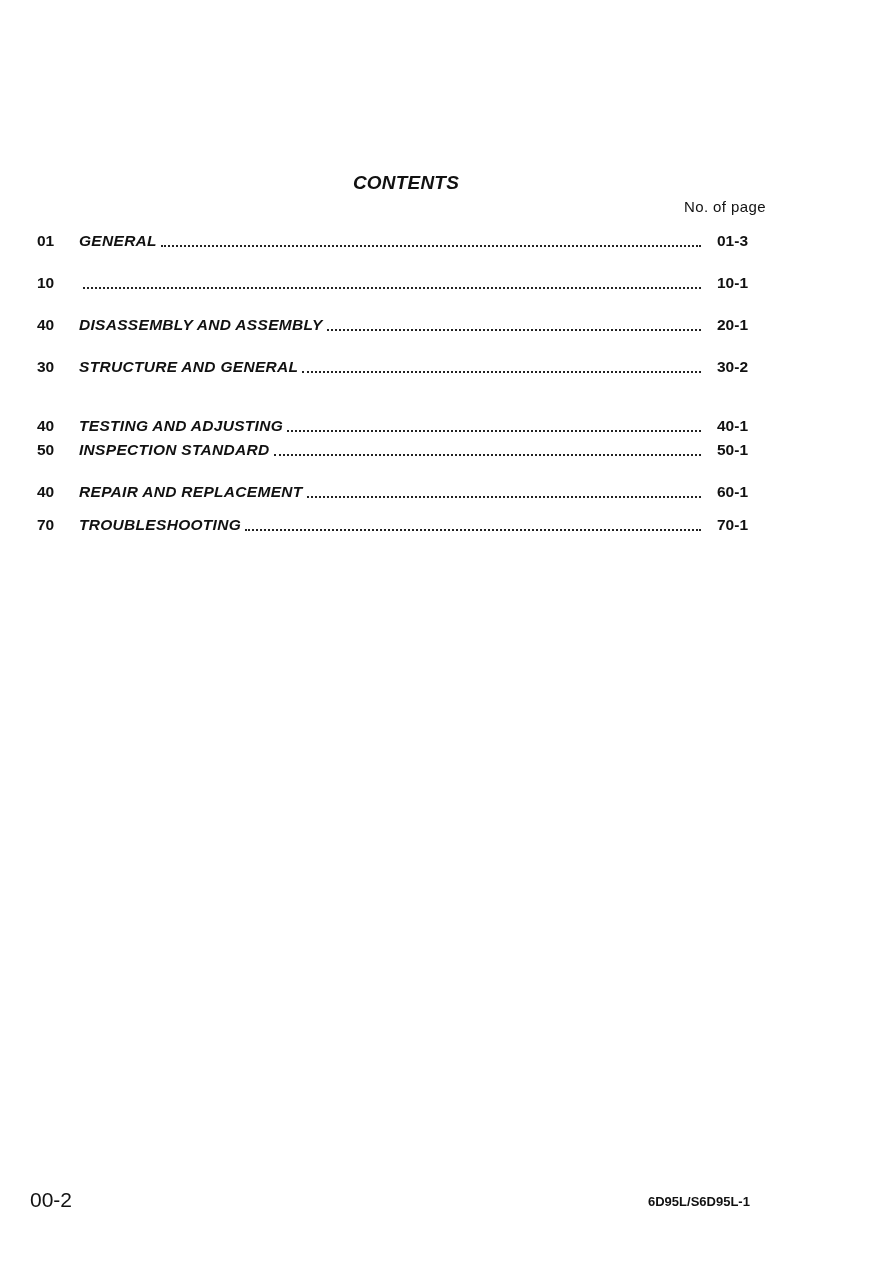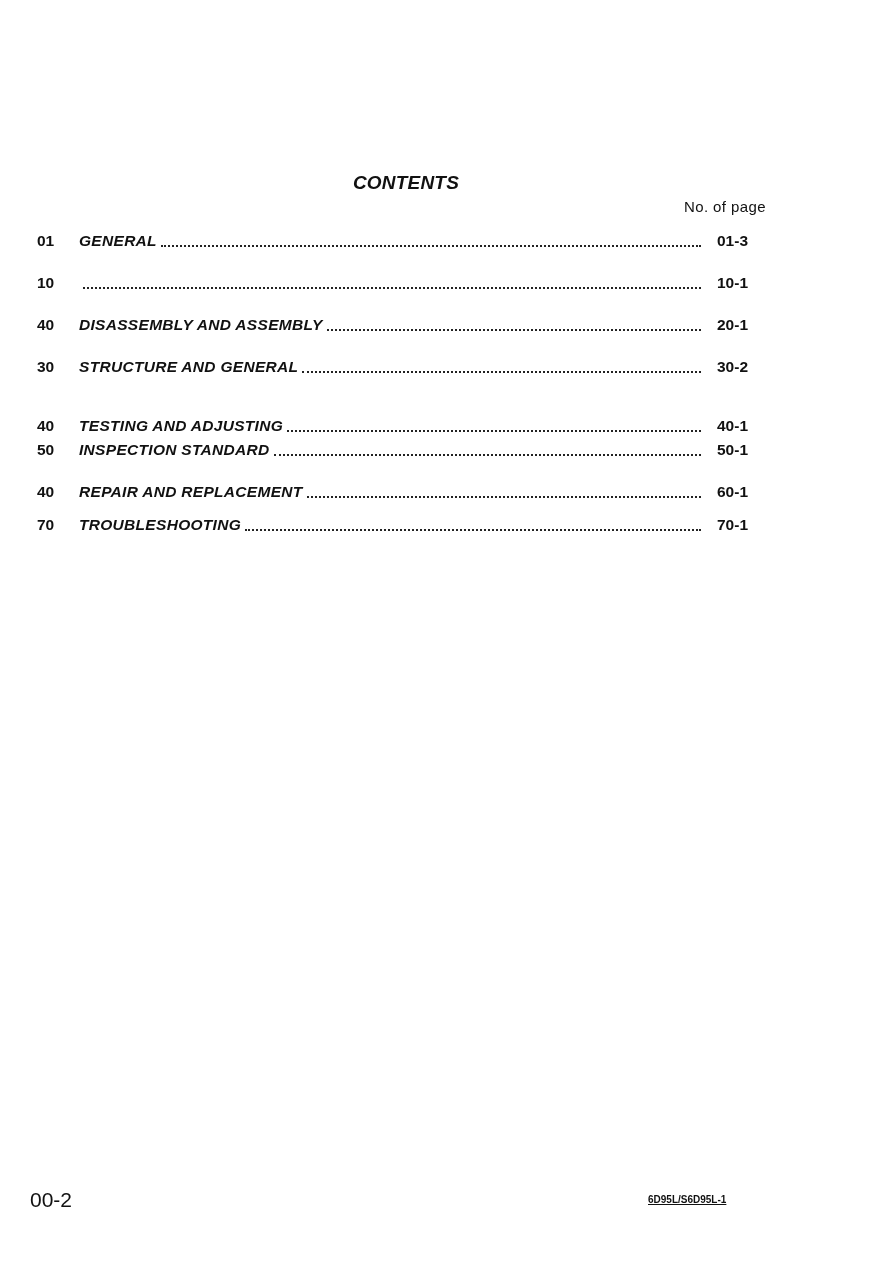--- a/index.html
+++ b/index.html
@@ -23,21 +23,21 @@
   .label { flex: none; white-space: nowrap; letter-spacing: 0.3px; font-style: italic; }
   .leader {
     flex: 1 1 auto; margin: 0 16px 0 4px; border-bottom: 2px dotted #222;
     height: 0; align-self: flex-end; margin-bottom: 5px;
   }
   .page { width: 40px; flex: none; text-align: left; }
   .foot-left {
     position: absolute; left: 30px; top: 1188px; font-size: 21px;
   }
   .foot-right {
-    position: absolute; left: 648px; top: 1194px; font-size: 10px; font-weight: bold; text-decoration: underline;
+    position: absolute; left: 648px; top: 1194px; font-size: 13px; font-weight: bold;
   }
 </style>
 </head>
 <body>
 
 <div class="title">CONTENTS</div>
 <div class="nopage">No. of page</div>
 
 <div class="toc">
   <div class="row" style="top:0px">

